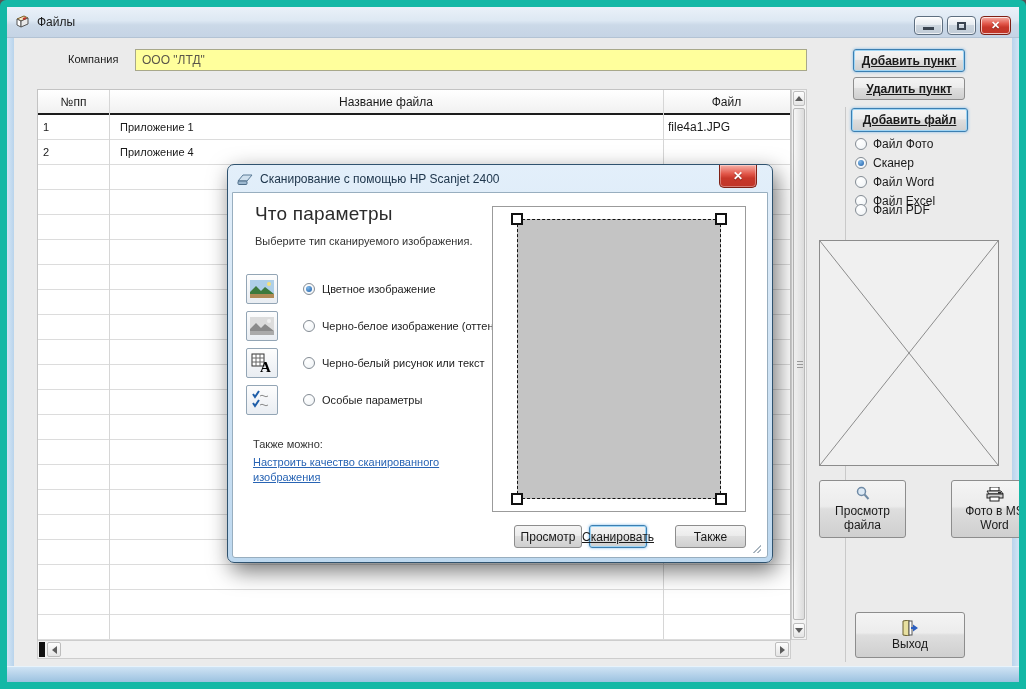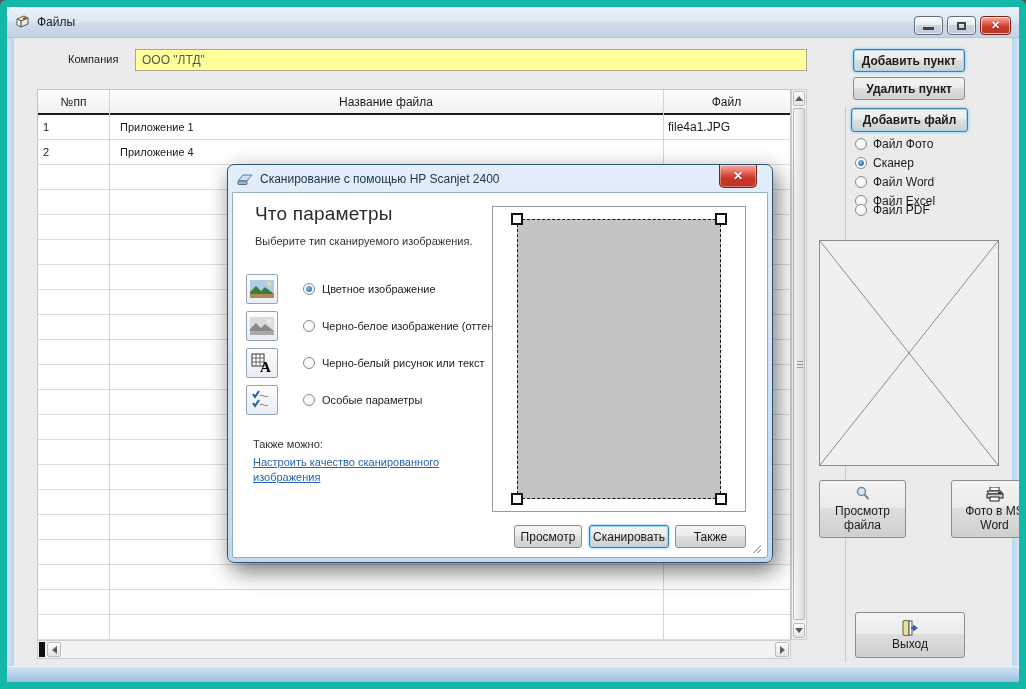--- a/index.html
+++ b/index.html
@@ -65,21 +65,21 @@
   .tri-up   { border-left:4px solid transparent; border-right:4px solid transparent; border-bottom:5px solid #5c5c5c; }
   .tri-down { border-left:4px solid transparent; border-right:4px solid transparent; border-top:5px solid #5c5c5c; }
   .tri-left { border-top:4px solid transparent; border-bottom:4px solid transparent; border-right:5px solid #5c5c5c; }
   .tri-right{ border-top:4px solid transparent; border-bottom:4px solid transparent; border-left:5px solid #5c5c5c; }
 
   
   .btn { background:linear-gradient(#f4f4f4 0%,#ececec 45%,#dedede 50%,#cfcfcf 100%);
     border:1px solid #8d8d8d; border-radius:3px; font-size:12px; color:#1a1a1a;
     display:flex; align-items:center; justify-content:center; font-family:"Liberation Sans",sans-serif; }
   .btn.focused { border:1px solid #3c7fb1; box-shadow:0 0 0 1px #9fd5f5 inset, 0 0 3px #7ab8e8; }
-  .panel-btn { font-weight:bold; }
+  .panel-btn { font-weight:bold;text-decoration:underline; }
   .divider-v { position:absolute; left:838px; top:100px; width:1px; height:555px; background:#c9c9c9; z-index:1; }
   .radio { width:12px; height:12px; border-radius:50%; border:1px solid #848c94;
     background:radial-gradient(circle at 35% 30%, #ffffff, #eef2f5); position:relative; flex:none; }
   .radio.checked::after { content:""; position:absolute; left:2px; top:2px; width:6px; height:6px;
     border-radius:50%; background:radial-gradient(circle at 35% 30%, #7fb8e8, #1f5ea8); }
   .radio-row { position:absolute; display:flex; align-items:center; gap:6px; font-size:12px; color:#1a1a1a; z-index:2; }
 
   .preview-x { position:absolute; left:812px; top:233px; width:180px; height:226px;
     background:#f0f0f0; border:1px solid #8c8c8c; z-index:2; }
   .big-btn { position:absolute; width:87px; height:58px; flex-direction:column; gap:2px;
@@ -375,20 +375,20 @@
       <div class="scan-pane">
         <div class="scan-area">
           <span class="handle h-tl"></span>
           <span class="handle h-tr"></span>
           <span class="handle h-bl"></span>
           <span class="handle h-br"></span>
         </div>
       </div>
 
       <button class="btn dlg-btn" style="left:281px; width:68px;">Просмотр</button>
-      <button class="btn dlg-btn focused" style="left:356px; width:80px;">Сканировать</button>
+      <button class="btn dlg-btn focused" style="left:356px; width:58px;text-decoration:underline;">Сканировать</button>
       <button class="btn dlg-btn" style="left:442px; width:71px;">Также</button>
 
       <span class="grip-corner"></span>
     </div>
   </div>
 
 </div>
 
 </body></html>

